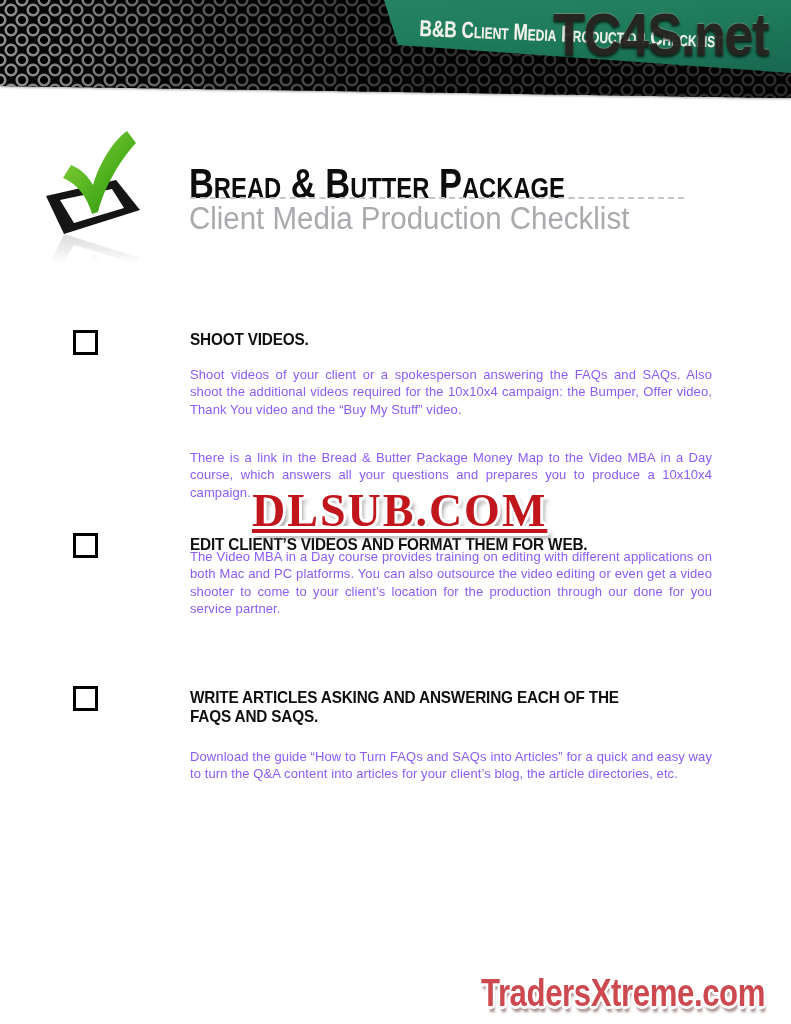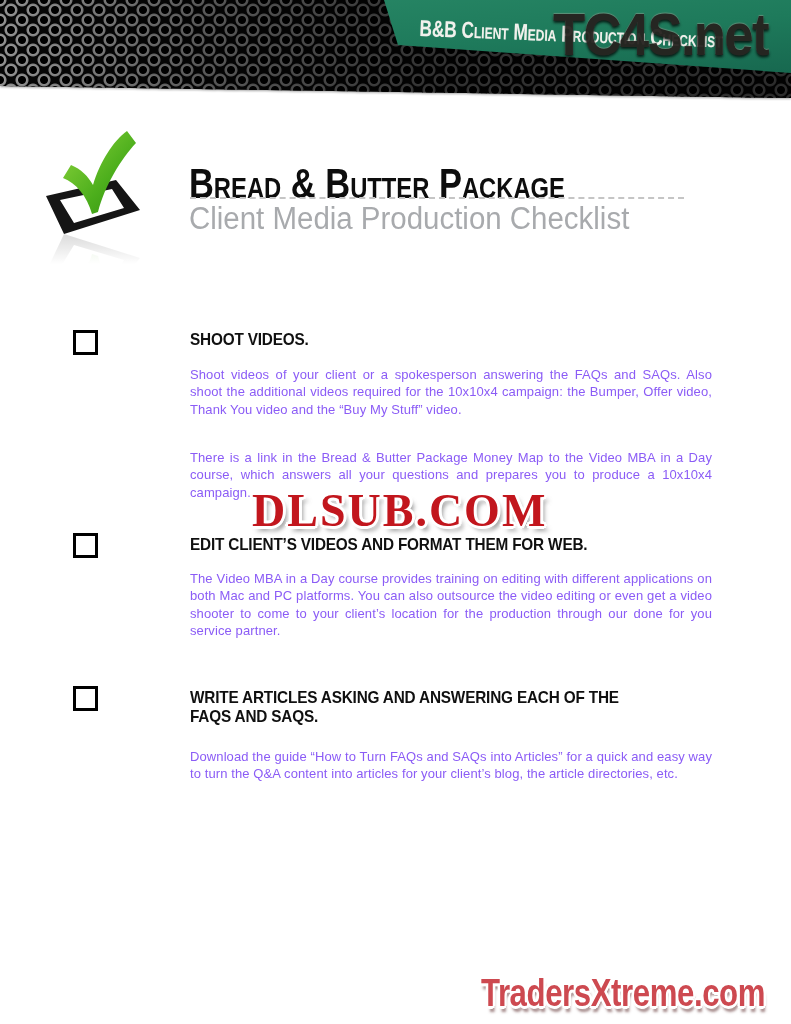--- a/index.html
+++ b/index.html
@@ -74,31 +74,32 @@
   .item-heading{
     position:absolute;left:190px;font-weight:bold;font-size:16.5px;color:#101010;
     letter-spacing:-.2px;line-height:19px;width:500px;
     transform:scaleX(.93);transform-origin:left top;
   }
   .h1{top:330px;} .h2{top:535px;} .h3{top:688px;}
   .para{
     position:absolute;left:190px;width:522px;font-size:13px;line-height:17.3px;
     color:#8b5cf6;text-align:justify;letter-spacing:.1px;
   }
-  .p1{top:366px;} .p2{top:449px;} .p3{top:570px;} .p4{top:748px;}
+  .p1{top:366px;} .p2{top:449px;} .p3{top:548px;} .p4{top:748px;}
 
   
   .dlsub{
     position:absolute;left:252px;top:484px;z-index:4;
     font-family:"Liberation Serif", serif;font-weight:bold;font-size:46px;
     letter-spacing:2px;color:#c2161d;white-space:nowrap;
     text-shadow:
       -2px -2px 0 #fff,2px -2px 0 #fff,-2px 2px 0 #fff,2px 2px 0 #fff,
       -3px 0 0 #fff,3px 0 0 #fff,0 3px 0 #fff,0 -3px 0 #fff,
       4px 5px 4px rgba(120,120,120,.7);
+    text-decoration: underline;
   }
   .traders{
     position:absolute;left:481px;top:972px;z-index:4;
     font-weight:bold;font-size:38px;letter-spacing:-.5px;color:#cd4950;
     white-space:nowrap;transform:scaleX(.82);transform-origin:left top;
     text-shadow:
       -2px -2px 0 #fff,2px -2px 0 #fff,-2px 2px 0 #fff,2px 2px 0 #fff,
       3px 0 0 #fff,-3px 0 0 #fff,0 3px 0 #fff,0 -3px 0 #fff,
       2px 6px 3px rgba(90,40,40,.55);
   }

